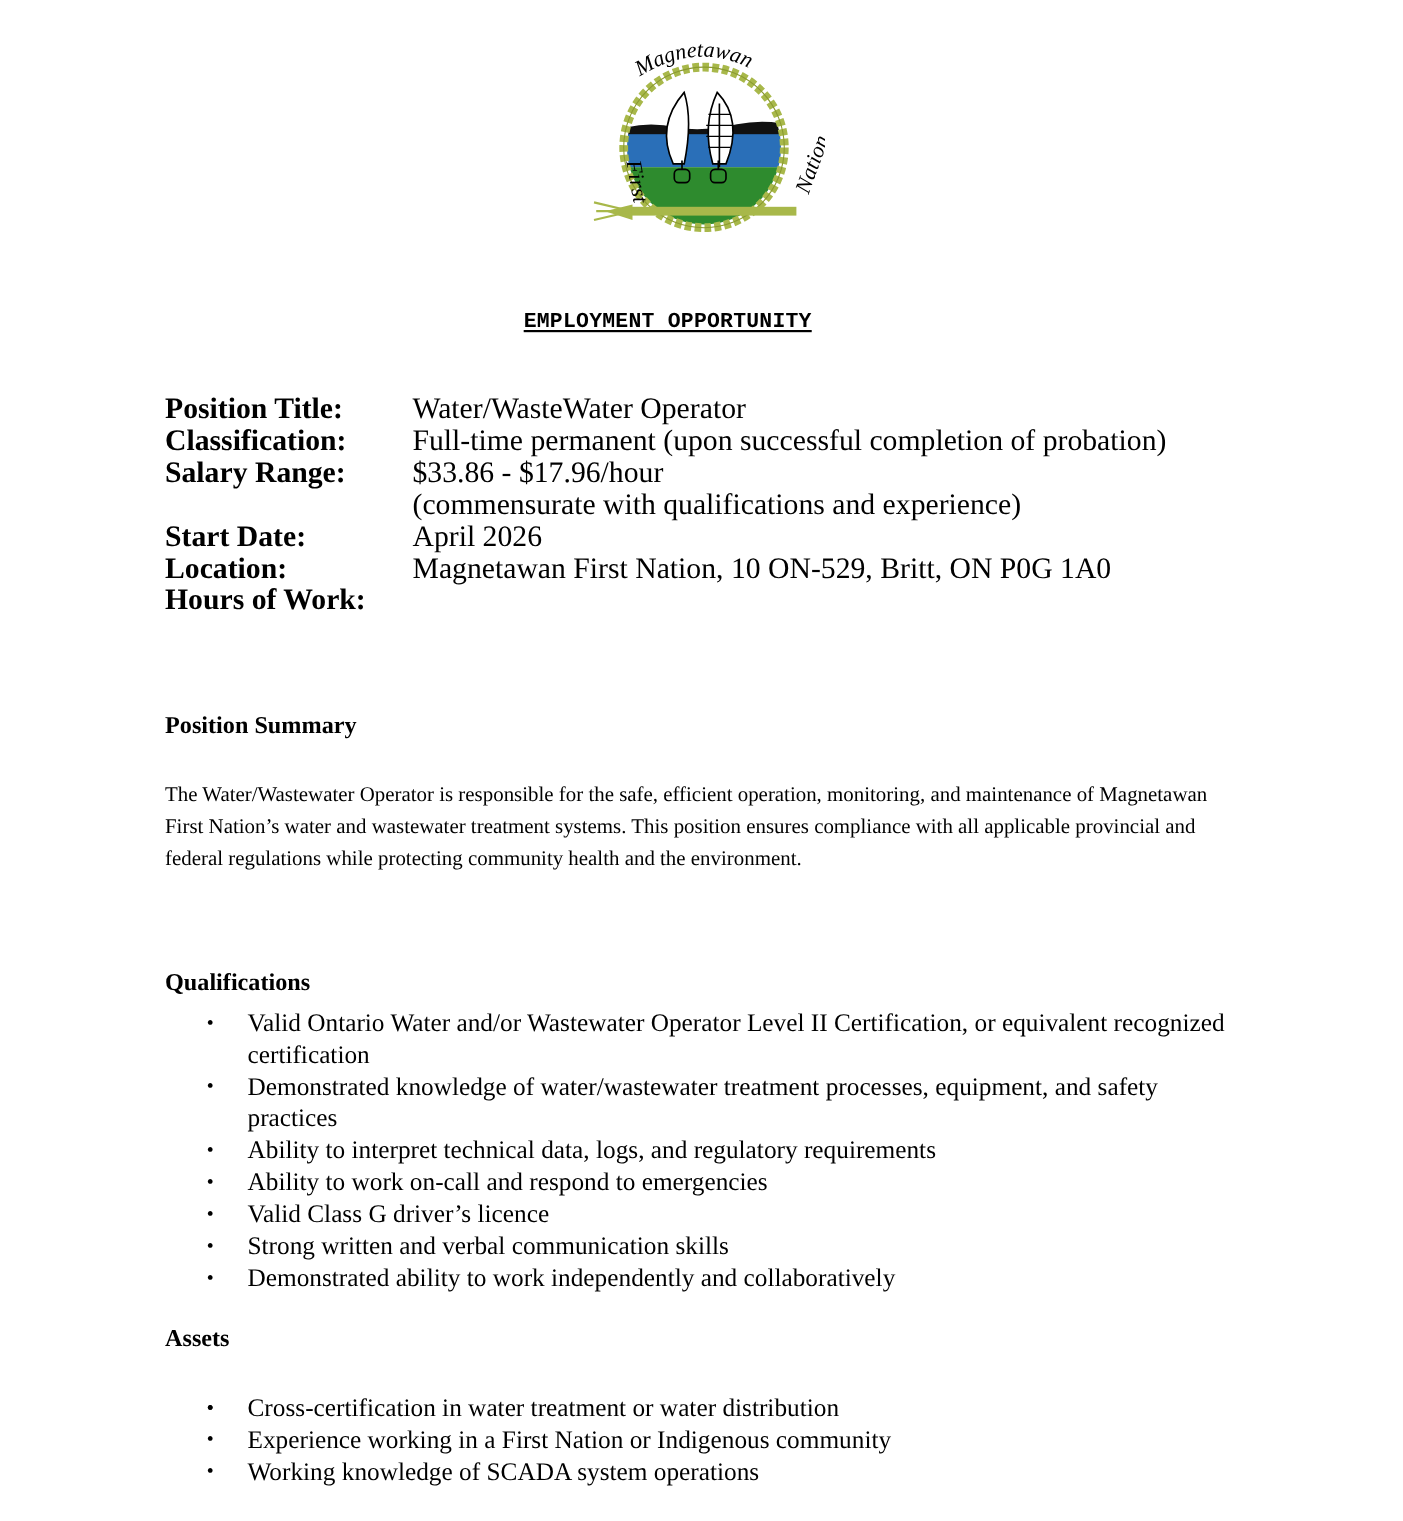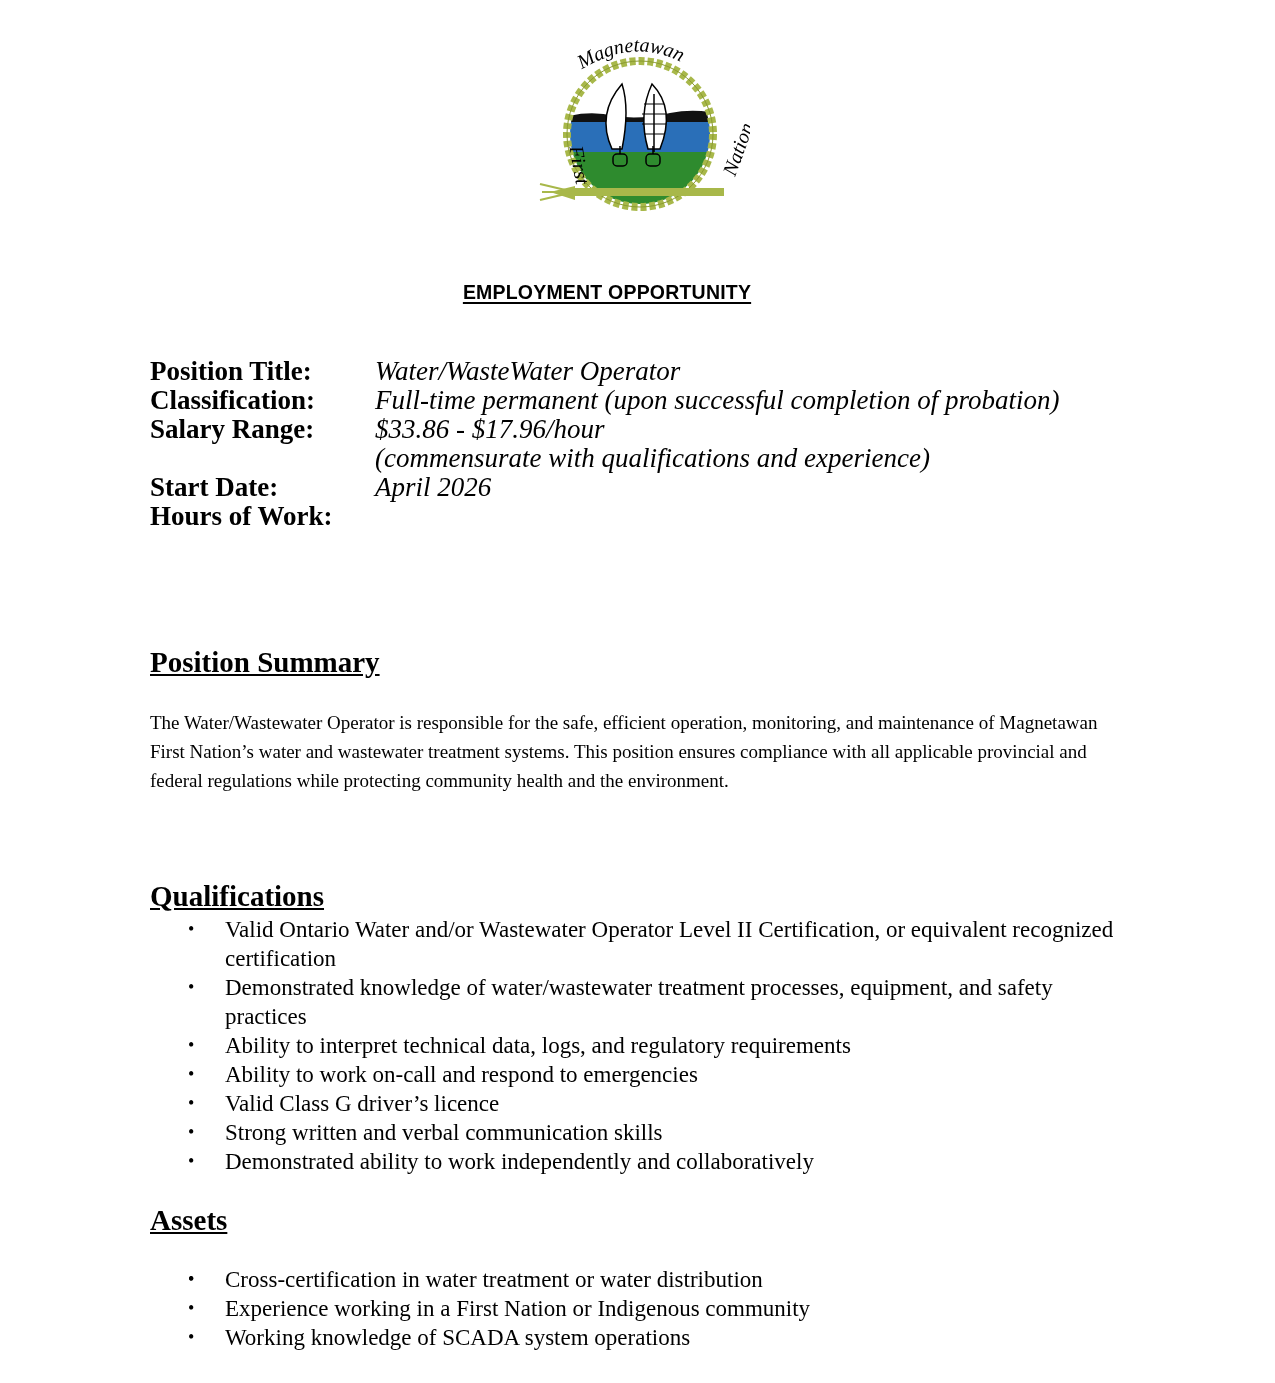--- a/index.html
+++ b/index.html
@@ -1,24 +1,24 @@
 <!DOCTYPE html>
 <html><head>
 <meta charset="utf-8">
 <style>
   html, body { margin: 0; padding: 0; background: #ffffff; }
   body { width: 1275px; height: 1383px; position: relative; overflow: hidden; color: #000; font-family: "Liberation Serif", "DejaVu Serif", serif; }
   .logo { position: absolute; left: 530px; top: 34px; width: 220px; height: 186px; }
-  .title { position: absolute; left: 0; top: 281px; width: 1214px; text-align: center; font-family: Liberation Sans, sans-serif; font-weight: bold; font-size: 19.5px; letter-spacing: 0.2px; }
+  .title { position: absolute; left: 0; top: 281px; width: 1214px; text-align: center; font-family: Liberation Mono, monospace; font-weight: bold; font-size: 19.5px; letter-spacing: 0.2px; }
   .title span { text-decoration: underline; text-underline-offset: 3px; text-decoration-thickness: 1.5px; }
   .details { position: absolute; left: 150px; top: 357px; width: 960px; font-size: 27px; line-height: 29px; }
   .drow { display: flex; }
   .dlabel { width: 225px; flex: 0 0 225px; font-weight: bold; }
-  .dval { flex: 1; font-style: italic; }
-  .h { position: absolute; left: 150px; font-size: 29px; font-weight: bold; text-decoration: underline; }
+  .dval { flex: 1; }
+  .h { position: absolute; left: 150px; font-size: 22px; font-weight: bold; }
   .para { position: absolute; left: 150px; width: 980px; font-size: 19px; line-height: 29px; }
   ul.list { position: absolute; left: 150px; width: 990px; margin: 0; padding: 0; list-style: none; font-size: 23px; line-height: 29px; }
   ul.list li { position: relative; padding-left: 75px; }
   ul.list li .bullet { position: absolute; left: 38px; top: 0; font-size: 18px; }
 </style>
 </head>
 <body>
 
 <div class="logo">
   <svg width="220" height="186" viewBox="0 0 220 186" xmlns="http://www.w3.org/2000/svg">
@@ -81,20 +81,24 @@
   </div>
   <div class="drow">
     <div class="dlabel"></div>
     <div class="dval">(commensurate with qualifications and experience)</div>
   </div>
   <div class="drow">
     <div class="dlabel">Start Date:</div>
     <div class="dval">April 2026</div>
   </div>
   <div class="drow">
+    <div class="dlabel">Location:</div>
+    <div class="dval">Magnetawan First Nation, 10 ON-529, Britt, ON P0G 1A0</div>
+  </div>
+  <div class="drow">
     <div class="dlabel">Hours of Work:</div>
   </div>
 </div>
 
 <div class="h" style="top:646px;">Position Summary</div>
 <div class="para" style="top:708px;">The Water/Wastewater Operator is responsible for the safe, efficient operation, monitoring, and maintenance of Magnetawan First Nation’s water and wastewater treatment systems. This position ensures compliance with all applicable provincial and federal regulations while protecting community health and the environment.</div>
 
 <div class="h" style="top:853px;margin-top:27px;">Qualifications</div>
 <ul class="list" style="top:915px;">
   <li><span class="bullet">•</span><span>Valid Ontario Water and/or Wastewater Operator Level II Certification, or equivalent recognized certification</span></li>

